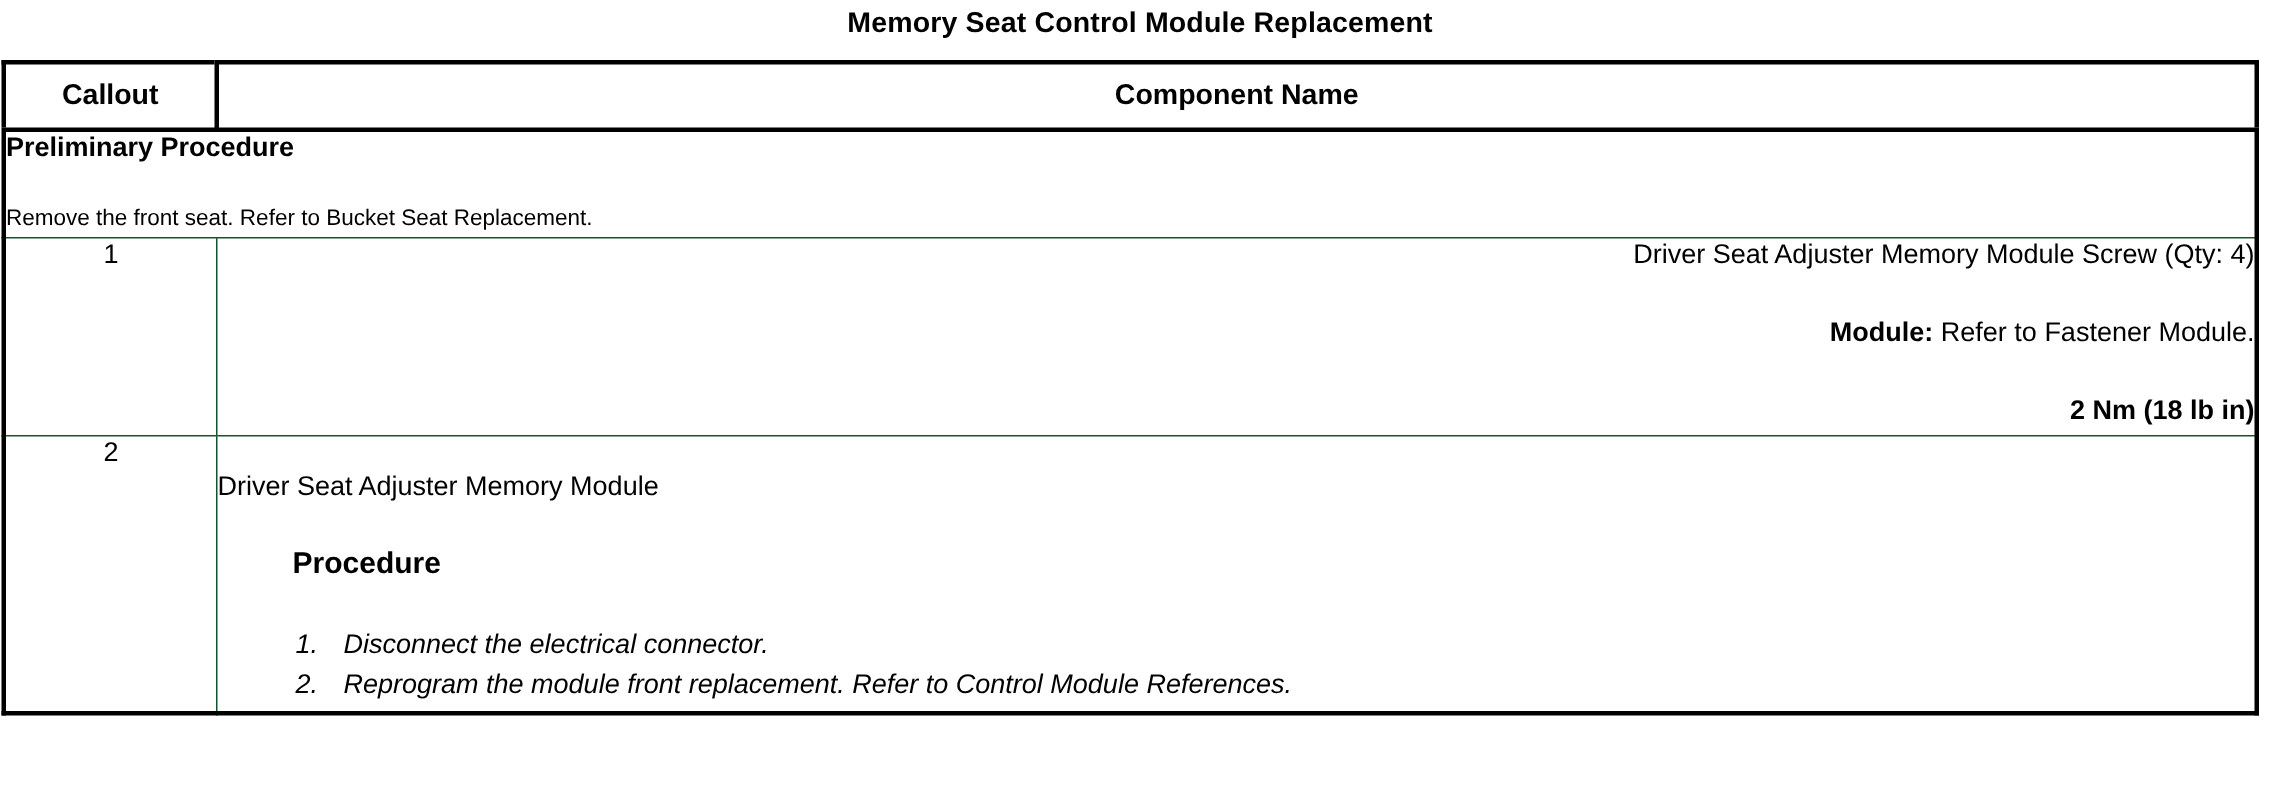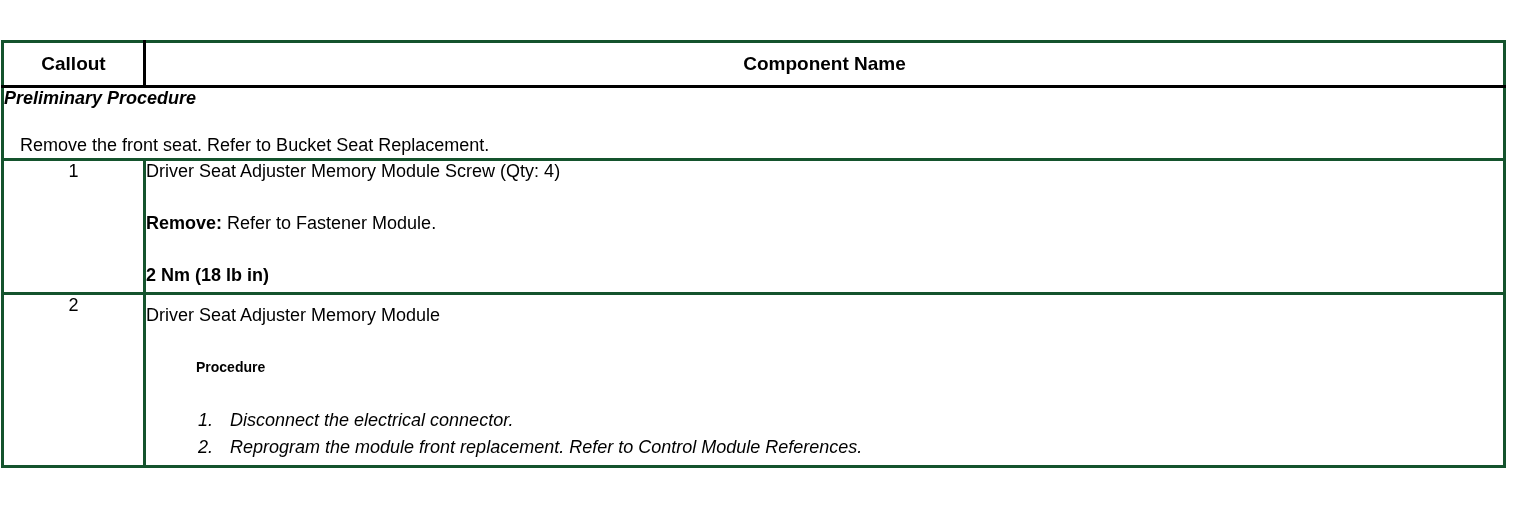--- a/index.html
+++ b/index.html
@@ -38,21 +38,21 @@
     position: absolute;
     top: 40px;
     left: 1px;
     width: 1505px;
     border-collapse: collapse;
     border: 3px solid #000000;
     table-layout: fixed;
   }
 
   .proc-table td, .proc-table th {
-    border: 3px solid #14532d;
+    border: 1px solid #14532d;
     vertical-align: top;
     padding: 0;
     font-weight: normal;
   }
 
   
   .col-callout { width: 142px; }
   .col-component { width: auto; margin-left: 32px; }
 
   
@@ -73,25 +73,24 @@
   
   .prelim-cell {
     padding: 9px 8px 10px 6px;
     font-size: 18px;
     line-height: 21px;
   }
   .prelim-title {
     font-weight: bold;
     font-size: 18px;
     margin: 0 0 26px 0;
-    font-style: italic;
   }
   .prelim-text {
-    margin: 0 0 2px 16px;
-    font-size: 18px;
+    margin: 0 0 2px 0;
+    font-size: 15px;
   }
 
   
   .callout-cell {
     text-align: center;
     vertical-align: middle;
     font-size: 18px;
     border-right: 2px solid #000000;
   }
   .component-cell {
@@ -104,21 +103,21 @@
     margin: 0 0 31px 0;
     font-size: 18px;
     line-height: 21px;
   }
   .para:last-child { margin-bottom: 0; }
   .para.bold { font-weight: bold; }
   .lead-bold { font-weight: bold; }
 
   .sub-head {
     font-weight: bold;
-    font-size: 14px;
+    font-size: 20px;
     margin: 0 0 29px 0;
     padding-left: 50px;
   }
 
   .steps {
     margin: 0;
     padding: 0 0 0 52px;
     list-style: none;
     counter-reset: stepnum;
     font-style: italic;
@@ -130,28 +129,29 @@
     padding-left: 32px;
   }
   .steps li::before {
     counter-increment: stepnum;
     content: counter(stepnum) ".";
     position: absolute;
     left: 0;
     top: 0;
   }
 
-  .row1 .component-cell { padding-bottom: 6px; }
-  .row2 .component-cell { padding-top: 10px; padding-bottom: 4px; }
+  .row1 .component-cell { padding-bottom: 6px; text-align: right; }
+  .row2 .component-cell { padding-top: 23px; padding-bottom: 4px; }
 </style>
 </head>
 <body>
 
 <div class="page">
 
+  <div class="doc-title">Memory Seat Control Module Replacement</div>
 
   <table class="proc-table">
     <colgroup>
       <col class="col-callout">
       <col class="col-component">
     </colgroup>
     <thead>
       <tr class="head-row">
         <th class="col-callout">Callout</th>
         <th class="col-component">Component Name</th>
@@ -162,21 +162,21 @@
         <td class="prelim-cell" colspan="2">
           <p class="prelim-title">Preliminary Procedure</p>
           <p class="prelim-text">Remove the front seat. Refer to Bucket Seat Replacement.</p>
         </td>
       </tr>
 
       <tr class="row1">
         <td class="callout-cell">1</td>
         <td class="component-cell">
           <p class="para">Driver Seat Adjuster Memory Module Screw (Qty: 4)</p>
-          <p class="para"><span class="lead-bold">Remove:</span><span> Refer to Fastener Module.</span></p>
+          <p class="para"><span class="lead-bold">Module:</span><span> Refer to Fastener Module.</span></p>
           <p class="para bold">2 Nm (18 lb in)</p>
         </td>
       </tr>
 
       <tr class="row2">
         <td class="callout-cell">2</td>
         <td class="component-cell">
           <p class="para">Driver Seat Adjuster Memory Module</p>
           <p class="sub-head">Procedure</p>
           <ol class="steps">

